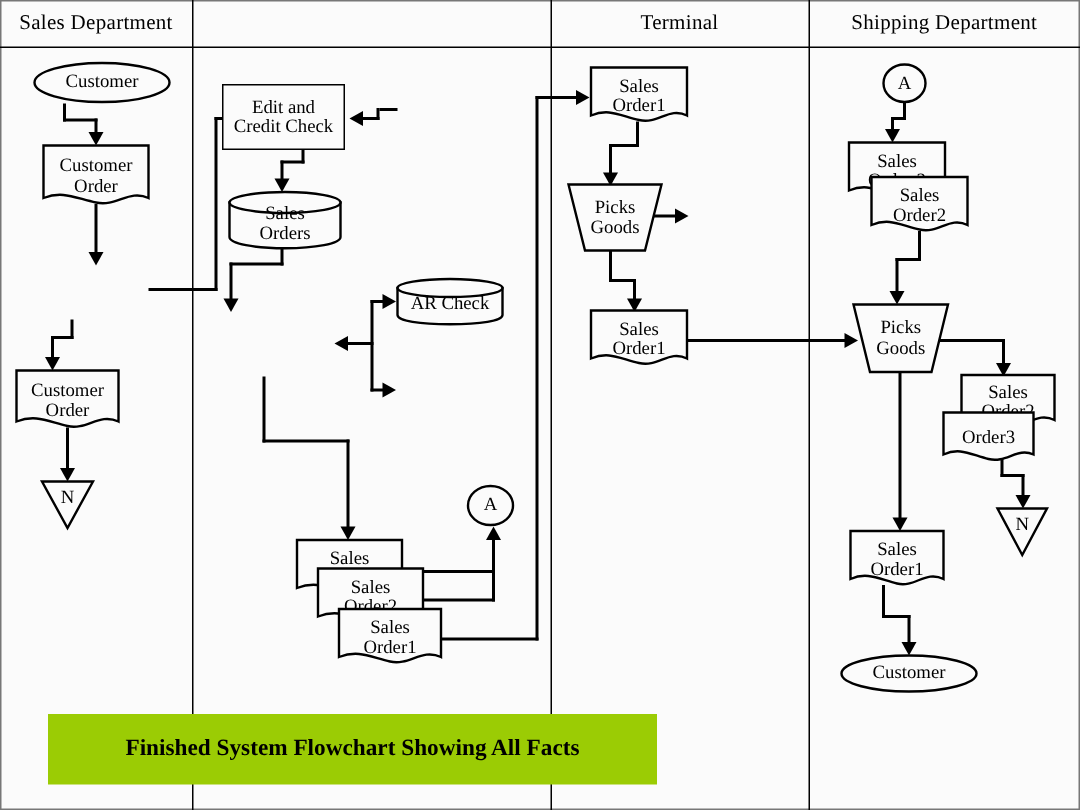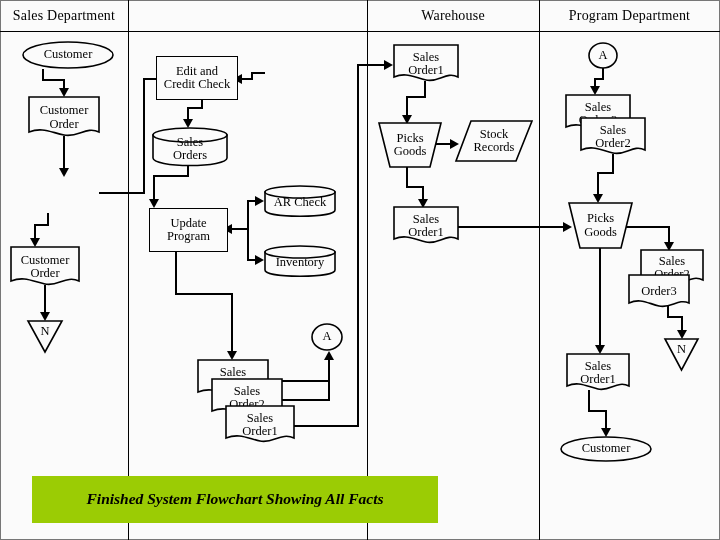--- a/index.html
+++ b/index.html
@@ -139,37 +139,36 @@
     flex-direction: column;
     align-items: center;
     justify-content: center;
     font-family: "Liberation Serif", "DejaVu Serif", serif;
     font-weight: bold;
     font-size: 15.5px;
     line-height: 1.32;
     color: #000;
     text-align: center;
     z-index: 20;
-    font-style: italic;
   }
 </style>
 </head>
 <body>
 
 <div id="root">
 
   <div class="frame-outer"></div>
   <div class="header-rule"></div>
   <div class="lane-divider" style="left:128px"></div>
   <div class="lane-divider" style="left:367px"></div>
   <div class="lane-divider" style="left:539px"></div>
 
   <div class="lane-header" style="left:0px;  width:128px;">Sales Department</div>
-  <div class="lane-header" style="left:367px; width:172px;">Warehouse</div>
-  <div class="lane-header" style="left:539px; width:181px;">Program Department</div>
+  <div class="lane-header" style="left:367px; width:172px;">Terminal</div>
+  <div class="lane-header" style="left:539px; width:181px;">Shipping Department</div>
 
   <div class="node shape-ellipse" style="left:22px; top:41px; width:92px; height:28px;">
     <svg viewBox="0 0 92 28" preserveAspectRatio="none">
       <ellipse class="fillwhite" cx="46" cy="14" rx="45" ry="13"></ellipse>
     </svg>
     <span class="lbl">Customer</span>
   </div>
 
   <div class="conn conn-v" style="left:42px; top:69px; height:12px;"></div>
   <div class="conn conn-h" style="left:42px; top:79px; width:23px;"></div>
@@ -209,21 +208,21 @@
   <div class="conn conn-v" style="left:44px; top:285px; height:31px;"></div>
   <div class="arrow arrow-down" style="left:40px; top:312px;"></div>
 
   <div class="node shape-triangle" style="left:27px; top:320px; width:36px; height:33px;">
     <svg viewBox="0 0 36 33" preserveAspectRatio="none">
       <path class="fillwhite" d="M1,1 L35,1 L18,32 Z"></path>
     </svg>
     <span class="lbl" style="margin-bottom:10px">N</span>
   </div>
 
-  <div class="node shape-process" style="left:156px; top:56px; width:82px; height:44px;">
+  <div class="node shape-process" style="left:148px; top:56px; width:82px; height:44px;">
     <span class="lbl">Edit and
 Credit Check</span>
   </div>
 
 
   <div class="conn conn-h" style="left:253px; top:72px; width:12px;"></div>
   <div class="conn conn-v" style="left:251px; top:72px; height:8px;"></div>
   <div class="conn conn-h" style="left:241px; top:78px; width:12px;"></div>
   <div class="arrow arrow-left" style="left:233px; top:74px;"></div>
 
@@ -239,40 +238,29 @@
     </svg>
     <span class="lbl" style="margin-top:4px">Sales
 Orders</span>
   </div>
 
   <div class="conn conn-v" style="left:187px; top:165px; height:12px;"></div>
   <div class="conn conn-h" style="left:153px; top:175px; width:36px;"></div>
   <div class="conn conn-v" style="left:153px; top:175px; height:28px;"></div>
   <div class="arrow arrow-down" style="left:149px; top:199px;"></div>
 
-  <div class="node shape-process" style="left:149px; top:208px; width:79px; height:44px;">
-    <span class="lbl">Update
-Program</span>
-  </div>
 
   <div class="node shape-cylinder" style="left:264px; top:185px; width:72px; height:32px;">
     <svg viewBox="0 0 72 32" preserveAspectRatio="none">
       <path class="fillwhite" d="M1,7 L1,25 C1,29 16,31.2 36,31.2 C56,31.2 71,29 71,25 L71,7 Z"></path>
       <ellipse class="fillwhite" cx="36" cy="7" rx="35" ry="6"></ellipse>
     </svg>
     <span class="lbl" style="margin-top:3px">AR Check</span>
   </div>
 
-  <div class="node shape-cylinder" style="left:264px; top:245px; width:72px; height:32px;">
-    <svg viewBox="0 0 72 32" preserveAspectRatio="none">
-      <path class="fillwhite" d="M1,7 L1,25 C1,29 16,31.2 36,31.2 C56,31.2 71,29 71,25 L71,7 Z"></path>
-      <ellipse class="fillwhite" cx="36" cy="7" rx="35" ry="6"></ellipse>
-    </svg>
-    <span class="lbl" style="margin-top:3px">Inventory</span>
-  </div>
 
   <div class="conn conn-v" style="left:247px; top:200px; height:61px;"></div>
 
   <div class="conn conn-h" style="left:247px; top:200px; width:11px;"></div>
   <div class="arrow arrow-right" style="left:255px; top:196px;"></div>
 
   <div class="conn conn-h" style="left:247px; top:259px; width:11px;"></div>
   <div class="arrow arrow-right" style="left:255px; top:255px;"></div>
 
   <div class="conn conn-h" style="left:231px; top:228px; width:18px;"></div>
@@ -341,27 +329,20 @@
     <svg viewBox="0 0 64 46" preserveAspectRatio="none">
       <path class="fillwhite" d="M1,1 L63,1 L52,45 L12,45 Z"></path>
     </svg>
     <span class="lbl">Picks
 Goods</span>
   </div>
 
   <div class="conn conn-h" style="left:432px; top:143px; width:22px;"></div>
   <div class="arrow arrow-right" style="left:450px; top:139px;"></div>
 
-  <div class="node shape-parallelogram" style="left:455px; top:120px; width:78px; height:42px;">
-    <svg viewBox="0 0 78 42" preserveAspectRatio="none">
-      <path class="fillwhite" d="M16,1 L77,1 L61,41 L1,41 Z"></path>
-    </svg>
-    <span class="lbl">Stock
-Records</span>
-  </div>
 
   <div class="conn conn-v" style="left:406px; top:166px; height:22px;"></div>
   <div class="conn conn-h" style="left:406px; top:186px; width:18px;"></div>
   <div class="conn conn-v" style="left:422px; top:186px; height:17px;"></div>
   <div class="arrow arrow-down" style="left:418px; top:199px;"></div>
 
   <div class="node shape-document" style="left:393px; top:206px; width:66px; height:40px;">
     <svg viewBox="0 0 66 40" preserveAspectRatio="none">
       <path class="fillwhite" d="M1,1 L65,1 L65,33 C53,27 46,39 33,36 C20,33 13,28 1,33 Z"></path>
     </svg>

